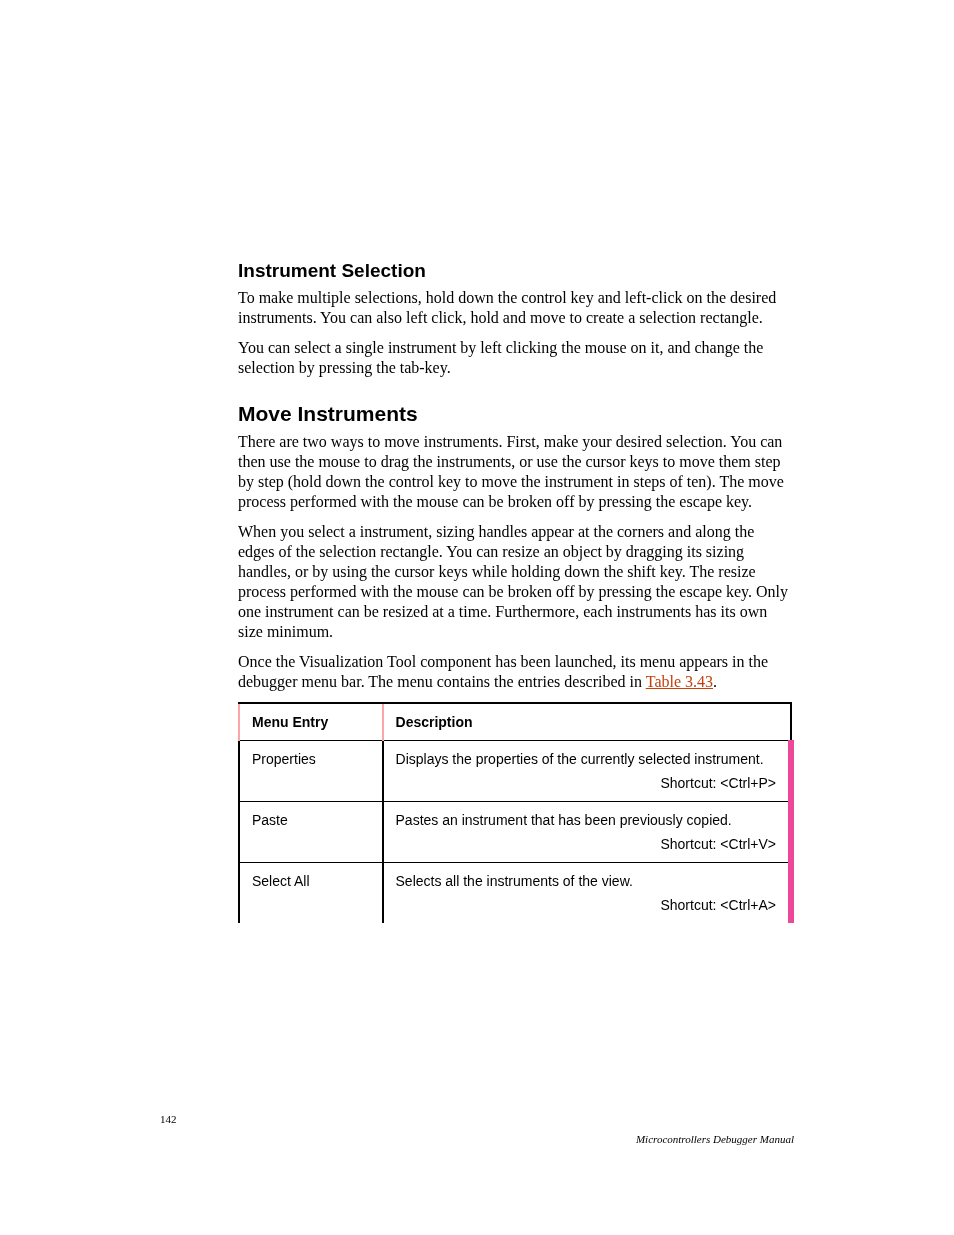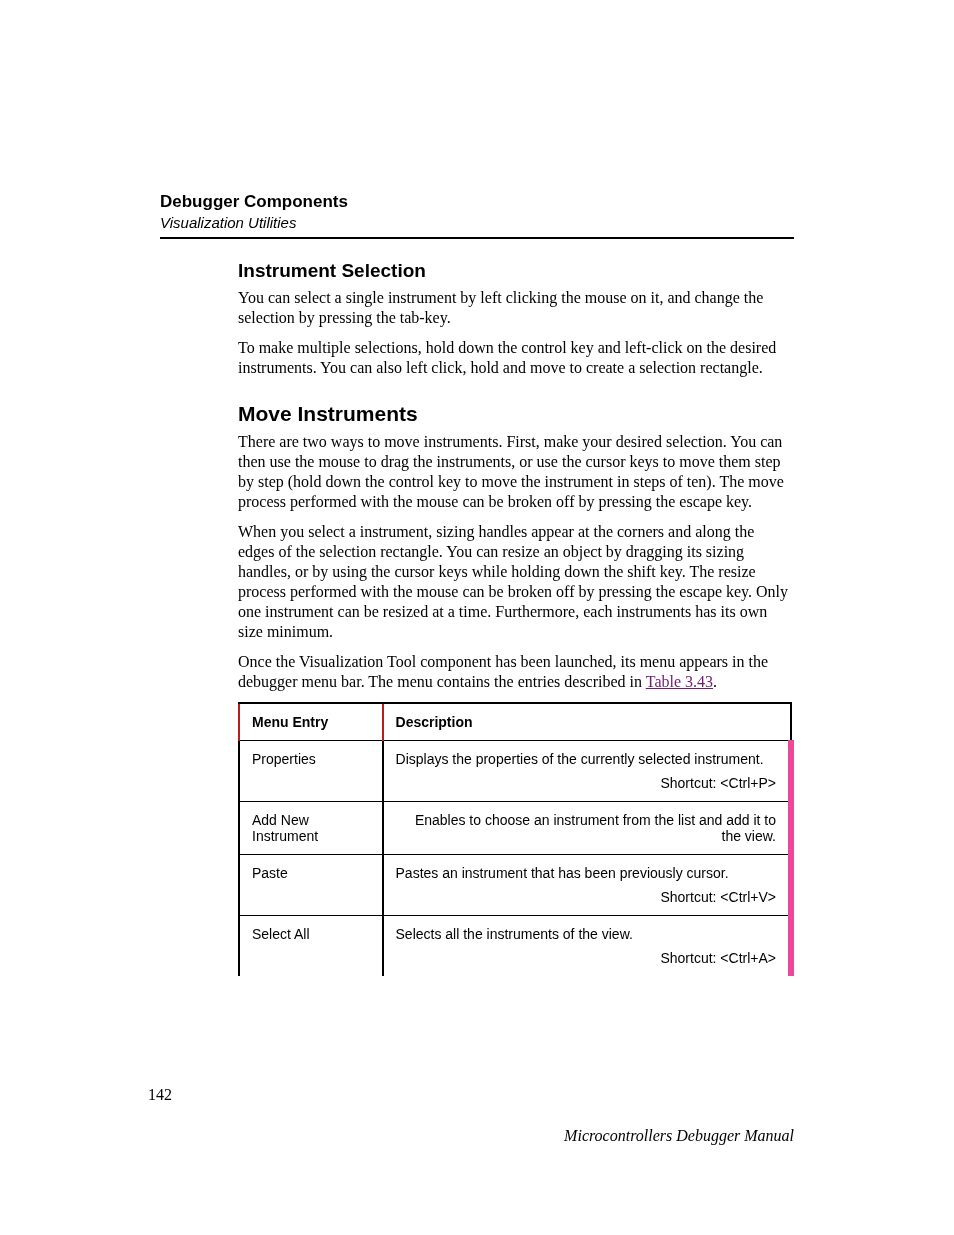--- a/index.html
+++ b/index.html
@@ -55,83 +55,79 @@
     font-weight: bold;
     font-size: 21px;
     margin: 24px 0 6px 0;
   }
   p.body {
     font-size: 16px;
     line-height: 1.25;
     margin: 6px 0 10px 0;
   }
   a.xref {
-    color: #701a75;
+    color: #c2410c;
     text-decoration: underline;
   }
   .table-caption {
     font-family: Arial, Helvetica, sans-serif;
     font-weight: bold;
     font-size: 15px;
     margin: 18px 0 8px -78px;
   }
   table.menu {
     border-collapse: collapse;
     width: 100%;
     font-family: Arial, Helvetica, sans-serif;
     font-size: 14px;
   }
   table.menu th {
     text-align: left;
     font-weight: bold;
     padding: 10px 12px 10px 12px;
     border-top: 2px solid #000;
     border-bottom: 1px solid #000;
-    border-left: 2px solid #b91c1c;
+    border-left: 2px solid #fca5a5;
     border-radius: 10px;
   }
   table.menu th:last-child { border-right: 2px solid #000; }
   table.menu td {
     vertical-align: top;
     padding: 10px 12px 10px 12px;
     border-bottom: 1px solid #000;
     border-left: 2px solid #000;
   }
   table.menu td:last-child { border-right: 6px solid #ec4899; }
   table.menu tr:last-child td { border-bottom: none; }
   .desc-line { margin: 0 0 8px 0; }
   .desc-line:last-child { margin-bottom: 0; text-align: right; }
   .footer {
     position: absolute;
     bottom: 90px;
-    left: 148px;
+    left: 160px;
     right: 160px;
     display: flex;
     justify-content: space-between;
-    font-size: 16px;
+    font-size: 11px;
+    align-items: center;
   }
   .footer .pnum { font-family: "Times New Roman", serif; }
   .footer .manual { font-style: italic; margin-top: 41px; }
 </style>
 </head>
 <body>
 
 <div class="page">
 
-  <div class="hdr">
-    <p class="hdr-title">Debugger Components</p>
-    <p class="hdr-sub">Visualization Utilities</p>
-    <hr class="hdr-rule">
-  </div>
 
   <div class="content">
 
     <h3 class="sec">Instrument Selection</h3>
+    <p class="body">To make multiple selections, hold down the control key and left-click on the desired instruments. You can also left click, hold and move to create a selection rectangle.</p>
     <p class="body">You can select a single instrument by left clicking the mouse on it, and change the selection by pressing the tab-key.</p>
-    <p class="body">To make multiple selections, hold down the control key and left-click on the desired instruments. You can also left click, hold and move to create a selection rectangle.</p>
 
     <h2 class="sec">Move Instruments</h2>
     <p class="body">There are two ways to move instruments. First, make your desired selection. You can then use the mouse to drag the instruments, or use the cursor keys to move them step by step (hold down the control key to move the instrument in steps of ten). The move process performed with the mouse can be broken off by pressing the escape key.</p>
 
     <p class="body">When you select a instrument, sizing handles appear at the corners and along the edges of the selection rectangle. You can resize an object by dragging its sizing handles, or by using the cursor keys while holding down the shift key. The resize process performed with the mouse can be broken off by pressing the escape key. Only one instrument can be resized at a time. Furthermore, each instruments has its own size minimum.</p>
 
     <p class="body">
       <span>Once the Visualization Tool component has been launched, its menu appears in the debugger menu bar. The menu contains the entries described in </span><a href="#" class="xref">Table 3.43</a><span>.</span>
     </p>
 
@@ -145,29 +141,23 @@
       </thead>
       <tbody>
         <tr>
           <td>Properties</td>
           <td>
             <div class="desc-line">Displays the properties of the currently selected instrument.</div>
             <div class="desc-line">Shortcut: &lt;Ctrl+P&gt;</div>
           </td>
         </tr>
         <tr>
-          <td>Add New Instrument</td>
-          <td>
-            <div class="desc-line">Enables to choose an instrument from the list and add it to the view.</div>
-          </td>
-        </tr>
-        <tr>
           <td>Paste</td>
           <td>
-            <div class="desc-line">Pastes an instrument that has been previously cursor.</div>
+            <div class="desc-line">Pastes an instrument that has been previously copied.</div>
             <div class="desc-line">Shortcut: &lt;Ctrl+V&gt;</div>
           </td>
         </tr>
         <tr>
           <td>Select All</td>
           <td>
             <div class="desc-line">Selects all the instruments of the view.</div>
             <div class="desc-line">Shortcut: &lt;Ctrl+A&gt;</div>
           </td>
         </tr>

